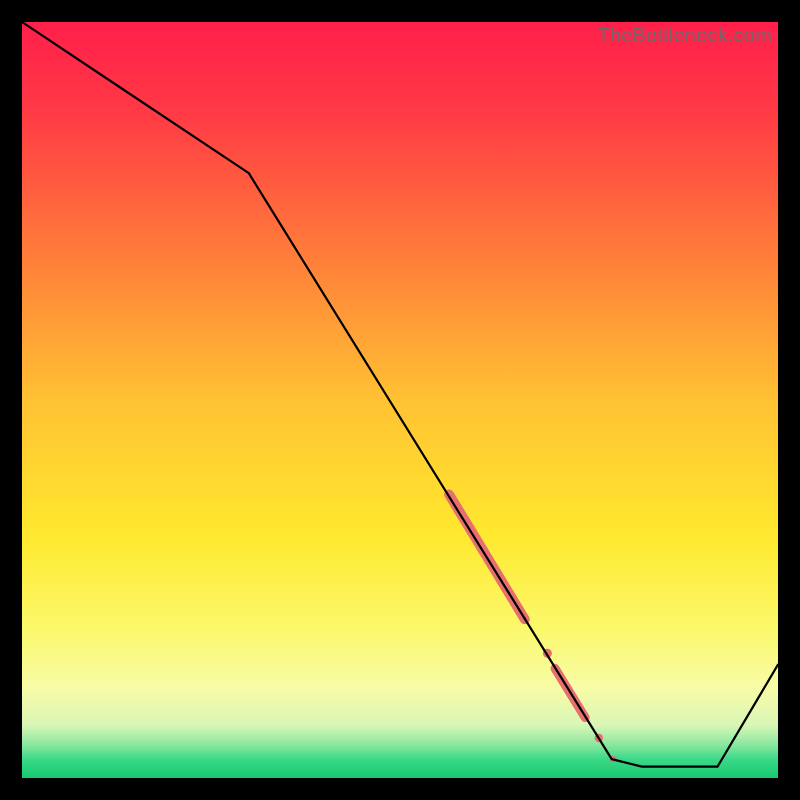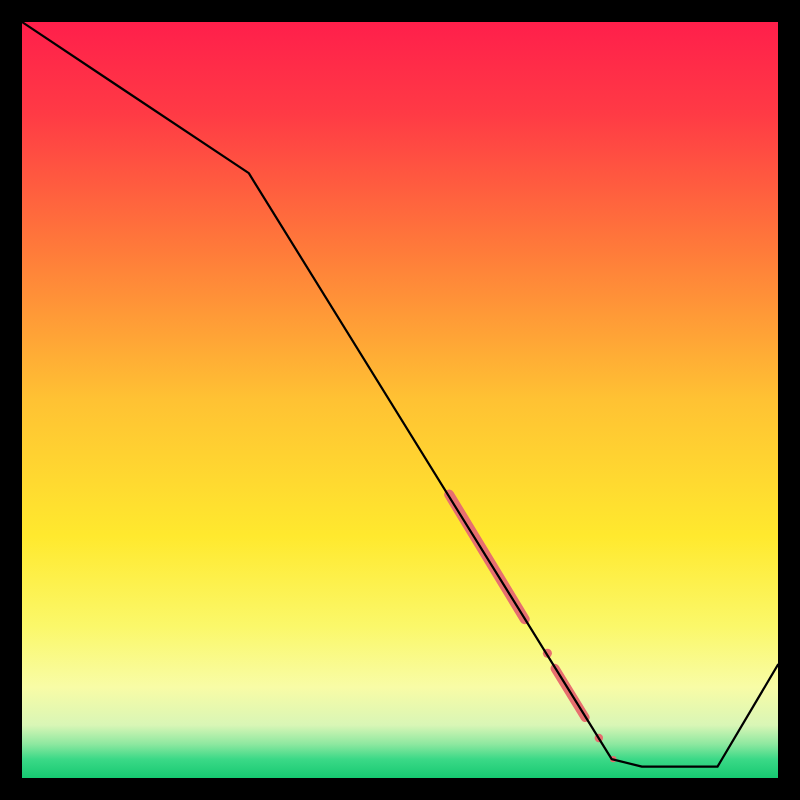--- a/index.html
+++ b/index.html
@@ -59,13 +59,14 @@
     <rect x="0" y="0" width="756" height="756" fill="url(#bg-grad)"></rect>
     <g id="highlights-layer">
         <line x1="427.14" y1="472.5" x2="502.74" y2="597.24" stroke="#e76f6f" stroke-width="10" stroke-linecap="round"></line>
         <circle cx="525.42" cy="631.26" r="4.5" fill="#e76f6f"></circle>
         <line x1="532.98" y1="646.38" x2="563.22" y2="695.52" stroke="#e76f6f" stroke-width="9" stroke-linecap="round"></line>
         <circle cx="576.828" cy="715.932" r="4.2" fill="#e76f6f"></circle>
         <circle cx="591.192" cy="737.1" r="3.2" fill="#e76f6f"></circle>
       </g>
     <path id="curve-path" fill="none" d="M0.00 0.00 L90.72 60.48 L226.80 151.20 L589.68 737.10 L619.92 744.66 L695.52 744.66 L756.00 642.60" stroke="#000000" stroke-width="2.2" stroke-linecap="round" stroke-linejoin="round"></path>
   </svg>
+  <div class="watermark">TheBottleneck.com</div>
 </div>
 
 </body></html>

